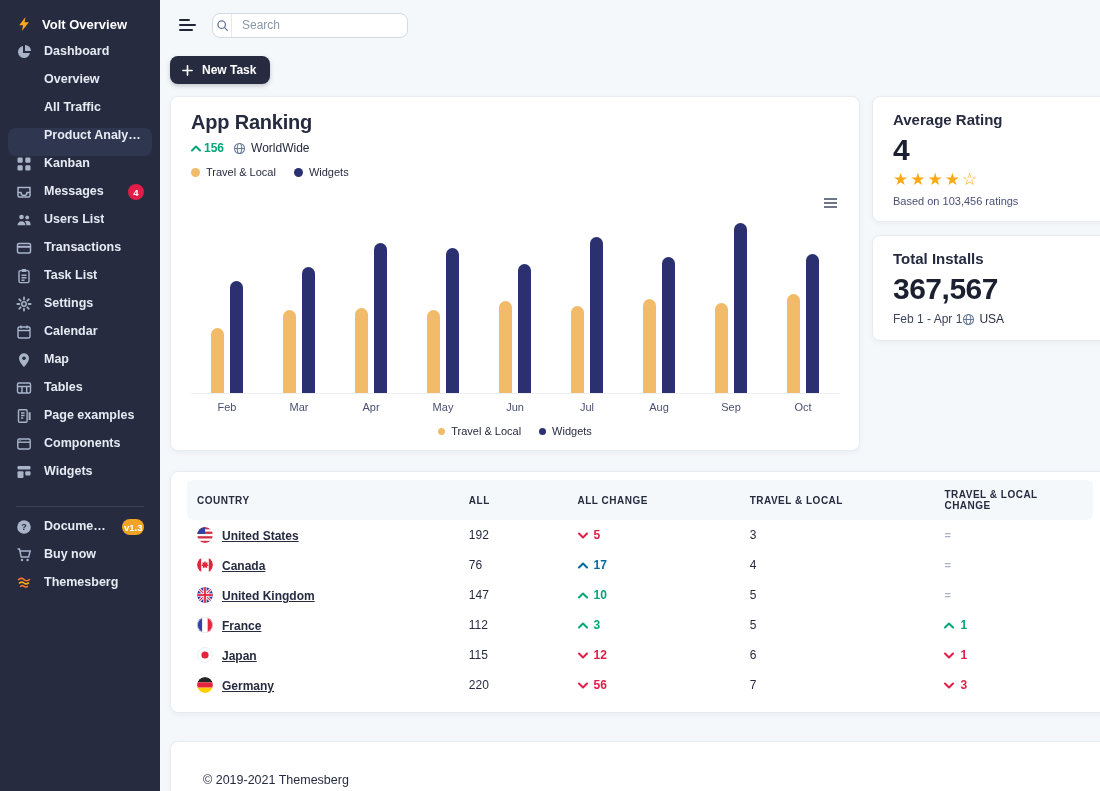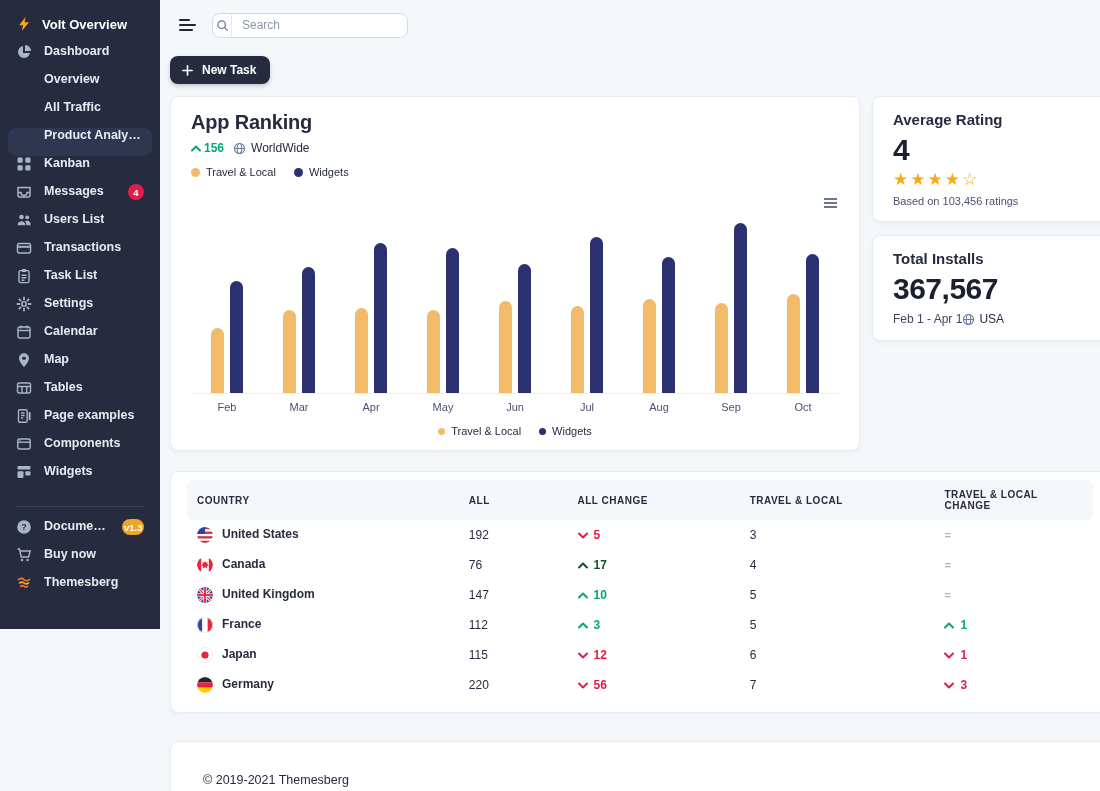--- a/index.html
+++ b/index.html
@@ -5,21 +5,21 @@
   * { box-sizing: border-box; }
   html,body { margin:0; padding:0; }
   body {
     width:1100px; height:791px; overflow:hidden;
     display:flex;
     font-family:"Liberation Sans", sans-serif;
     background:#F5F8FB; color:#262B40;
   }
   
   .sidebar {
-    width:160px; flex-shrink:0; height:629px;
+    width:160px; flex-shrink:0; height:791px;
     background:#262B40; color:#E6EAF2;
     padding:10px 0; overflow:hidden;
   }
   .brand {
     display:flex; align-items:center; gap:10px;
     padding:6px 16px 12px; font-size:13px; font-weight:700; color:#FFFFFF;
   }
   .icon { width:16px; height:16px; display:inline-flex; color:#A9B4C9; flex-shrink:0; }
   .icon svg { width:100%; height:100%; }
   .nav-item {
@@ -109,21 +109,21 @@
   .table-card { width:940px; margin-top:20px; padding:8px 16px 12px; }
   table { width:100%; border-collapse:collapse; font-size:12px; color:#262B40; }
   thead th {
     background:#F5F8FB; text-align:left; font-size:10px; font-weight:700;
     text-transform:uppercase; letter-spacing:.5px; color:#262B40;
     padding:9px 10px; border:none;
   }
   thead th:first-child { border-radius:6px 0 0 6px; }
   thead th:last-child { border-radius:0 6px 6px 0; }
   tbody td { padding:7px 10px; border:none; font-weight:400; vertical-align:middle; }
-  td.country-cell { display:flex; align-items:flex-start; gap:9px; font-weight:700; }
+  td.country-cell { display:flex; align-items:flex-end; gap:9px; font-weight:700;text-decoration:underline; }
   .flag { width:16px; height:16px; display:inline-flex; border-radius:50%; overflow:hidden; flex-shrink:0; }
   .flag svg { width:100%; height:100%; }
   .chg { display:inline-flex; align-items:center; gap:6px; font-weight:700; }
   .chg svg { display:block; }
   .eq { color:#A8B2C4; font-weight:700; font-size:11px; }
   
   .footer-card { width:940px; margin-top:28px; padding:31px 32px; font-size:12.5px; color:#262B40; }
   .col-country { width:30%; } .col-all { width:12%; } .col-allchg { width:19%; }
   .col-tl { width:21.5%; } .col-tlchg { width:17.5%; }
 </style>
@@ -521,21 +521,21 @@
                     <rect width="16" height="16" fill="#fff"></rect>
                     <rect width="4.2" height="16" fill="#E5253D"></rect>
                     <rect x="11.8" width="4.2" height="16" fill="#E5253D"></rect>
                     <path d="M8 3.8l.9 1.9 1.9-.5-.6 1.9 1.6 1.4-1.9.7.3 2L8 10.3l-2.2.9.3-2-1.9-.7 1.6-1.4-.6-1.9 1.9.5z" fill="#E5253D"></path>
                   </g>
                 </svg>
               </span>
               <span>Canada</span>
             </td>
             <td>76</td>
-            <td><span class="chg" style="color:#14532d">
+            <td><span class="chg" style="color:#0369a1">
                 <svg width="10" height="7" viewBox="0 0 10 7">
                   <path d="M1 5.5 5 1.5 9 5.5" fill="none" stroke="currentColor" stroke-width="2" stroke-linecap="round" stroke-linejoin="round"></path>
                 </svg>
                 <span>17</span>
               </span></td>
             <td>4</td>
             <td><span class="eq">=</span></td>
           </tr>
           <tr>
             <td class="country-cell">

